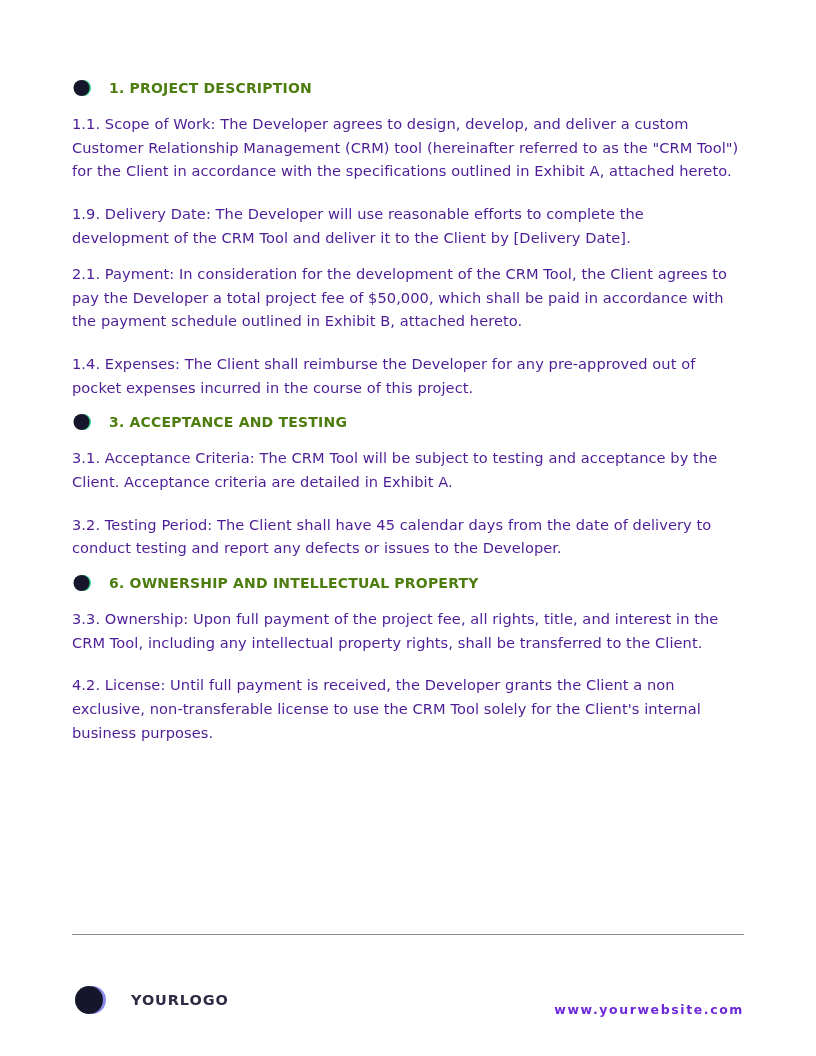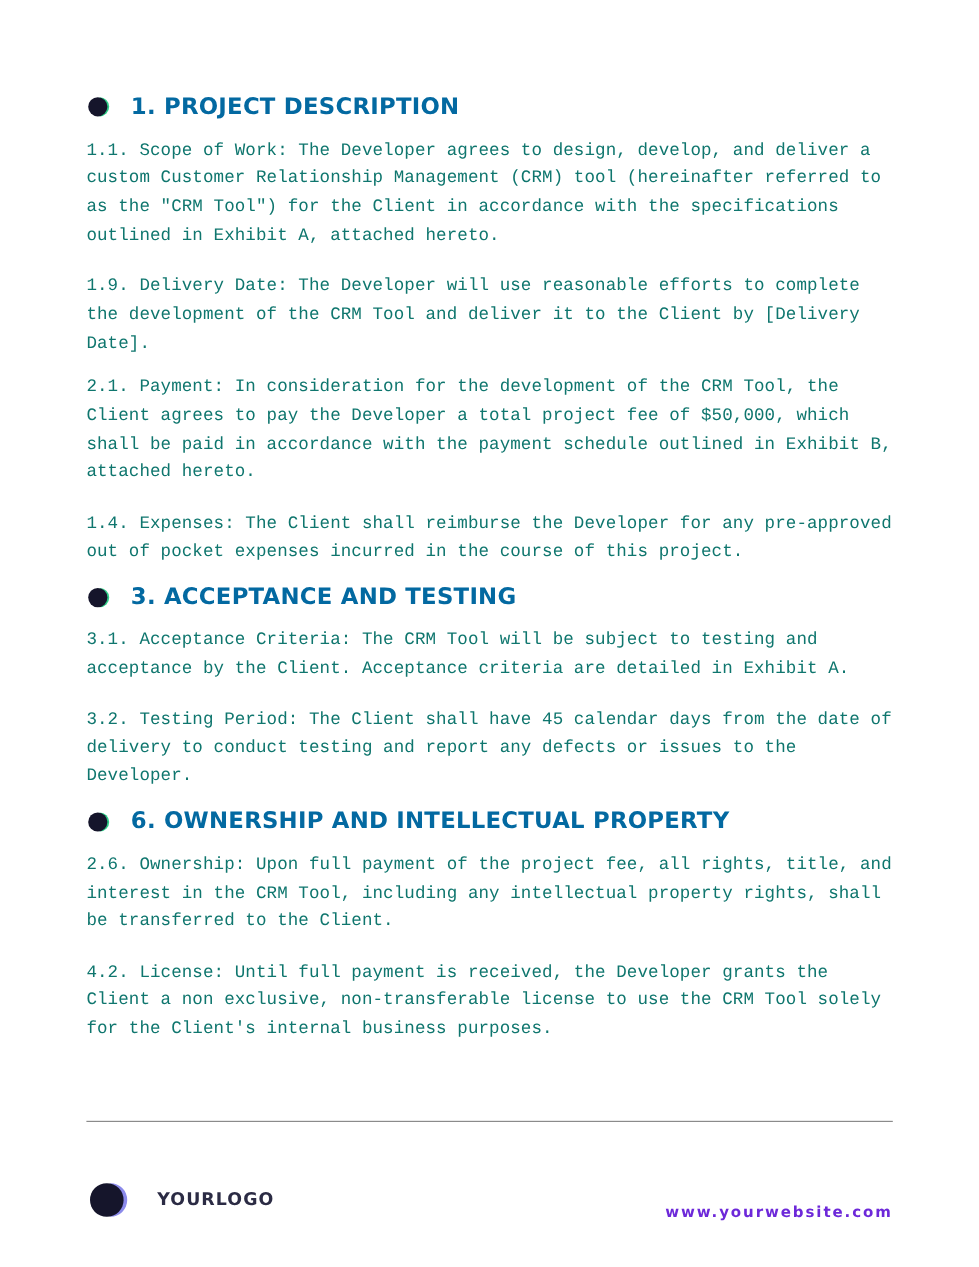--- a/index.html
+++ b/index.html
@@ -40,36 +40,35 @@
   }
   .heading-icon {
     position: relative;
     width: 26px;
     height: 20px;
     flex: 0 0 auto;
     display: block;
   }
   .heading-icon svg { display: block; }
   .section-title {
-    font-size: 19px;
+    font-size: 14px;
     font-weight: 700;
     letter-spacing: 0.2px;
-    color: #0369a1;
+    color: #4d7c0f;
     line-height: 1.2;
     white-space: nowrap;
   }
 
   
   .para {
     font-size: 14.6px;
     line-height: 1.62;
-    color: #0f766e;
+    color: #4c1d95;
     margin: 0 0 19px 0;
     letter-spacing: 0.005em;
-    font-family: Liberation Mono, monospace;
   }
   .section-body { margin-bottom: 13px; }
   .section-block { margin-bottom: 12px; }
 
   
   .divider {
     position: absolute;
     left: 72px;
     top: 934px;
     width: 672px;
@@ -154,21 +153,21 @@
     <div class="section">
       <div class="section-heading">
         <span class="heading-icon">
           <svg width="26" height="20" viewBox="0 0 26 20">
             <path d="M11 2 A8 8 0 0 1 11 18 Z" fill="#2ecc87"></path>
             <circle cx="9.5" cy="10" r="8" fill="#15152b"></circle>
           </svg>
         </span>
         <span class="section-title">6. OWNERSHIP AND INTELLECTUAL PROPERTY</span>
       </div>
-      <p class="para">2.6. Ownership: Upon full payment of the project fee, all rights, title, and interest in the CRM Tool, including any intellectual property rights, shall be transferred to the Client.</p>
+      <p class="para">3.3. Ownership: Upon full payment of the project fee, all rights, title, and interest in the CRM Tool, including any intellectual property rights, shall be transferred to the Client.</p>
       <p class="para">4.2. License: Until full payment is received, the Developer grants the Client a non exclusive, non-transferable license to use the CRM Tool solely for the Client's internal business purposes.</p>
     </div>
 
   </div>
 
   <div class="divider"></div>
 
   <div class="footer">
     <div class="footer-logo">
       <span class="logo-mark">

